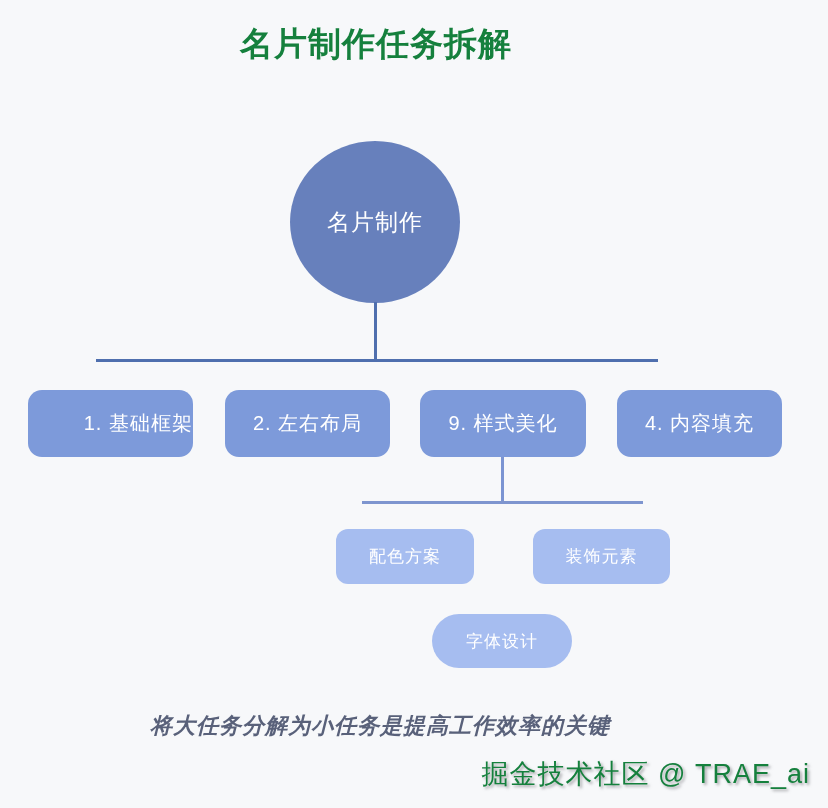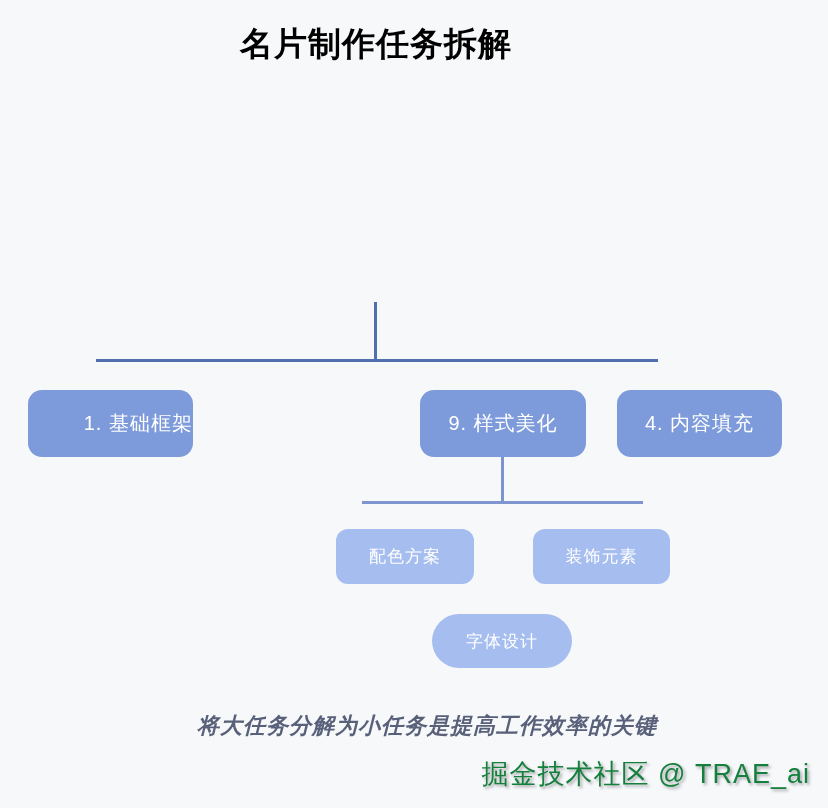--- a/index.html
+++ b/index.html
@@ -19,21 +19,21 @@
   .title {
     position: absolute;
     top: 22px;
     left: 0;
     width: 752px;
     margin: 0;
     text-align: center;
     font-size: 33px;
     font-weight: 700;
     letter-spacing: 1px;
-    color: #000000;
+    color: #15803d;
   }
   .node {
     position: absolute;
     display: flex;
     align-items: center;
     justify-content: center;
     color: #ffffff;
     box-sizing: border-box;
   }
   .root-node {
@@ -78,45 +78,50 @@
     top: 711px;
     left: 0;
     width: 760px;
     margin: 0;
     text-align: center;
     font-size: 22px;
     font-style: italic;
     font-weight: 600;
     letter-spacing: 1px;
     color: #59617a;
-    padding-left: 47px;
   }
   .watermark {
     position: absolute;
     top: 756px;
     right: 18px;
     font-size: 27px;
     letter-spacing: 1px;
     color: #15803d;
     text-shadow: 2px 2px 3px rgba(110, 110, 115, 0.6);
   }
 </style>
 </head>
 <body>
 
 <div class="canvas">
 
   <h1 class="title">名片制作任务拆解</h1>
 
+  <div class="node root-node">
+    <span>名片制作</span>
+  </div>
 
   <div class="line v1"></div>
   <div class="line h1"></div>
 
   <div class="node l1 n1">
     <span>1. 基础框架</span>
+  </div>
+  <div class="node l1 n2">
+    <span>2. 左右布局</span>
   </div>
   <div class="node l1 n3">
     <span>9. 样式美化</span>
   </div>
   <div class="node l1 n4">
     <span>4. 内容填充</span>
   </div>
 
   <div class="line v2"></div>
   <div class="line h2"></div>

